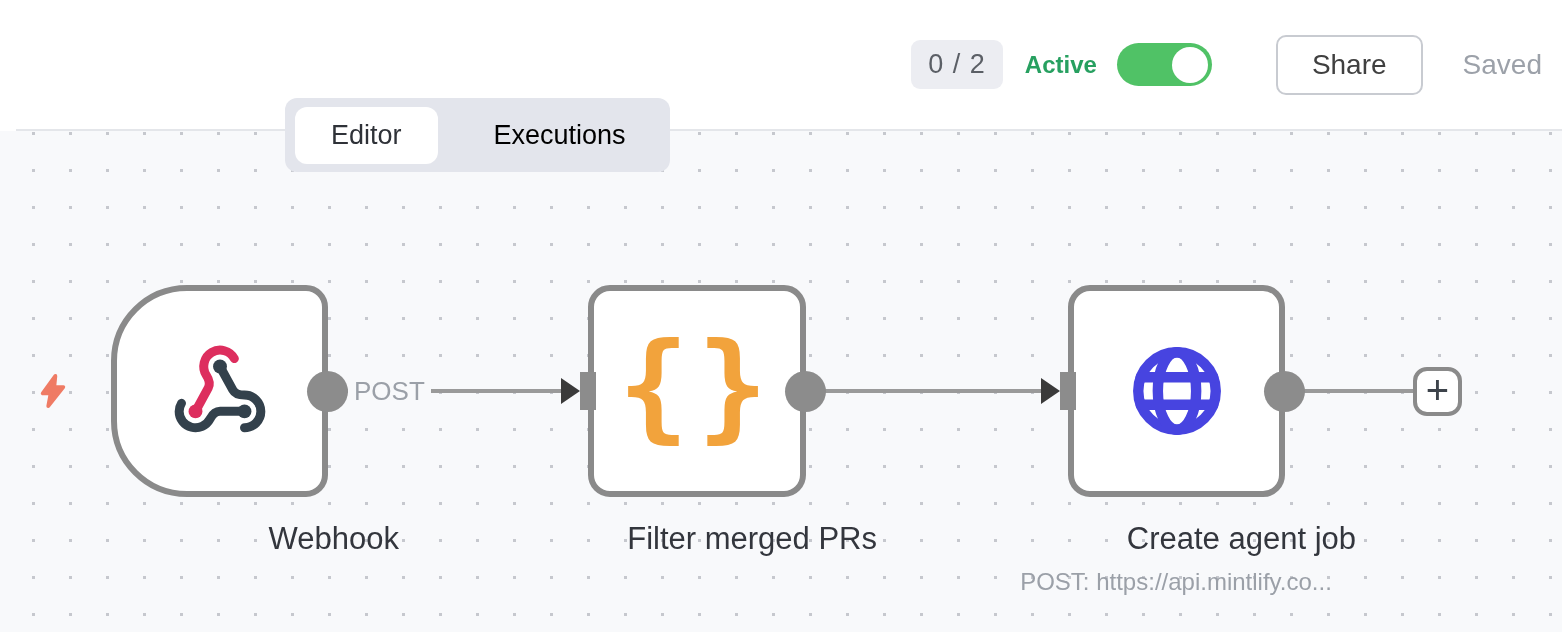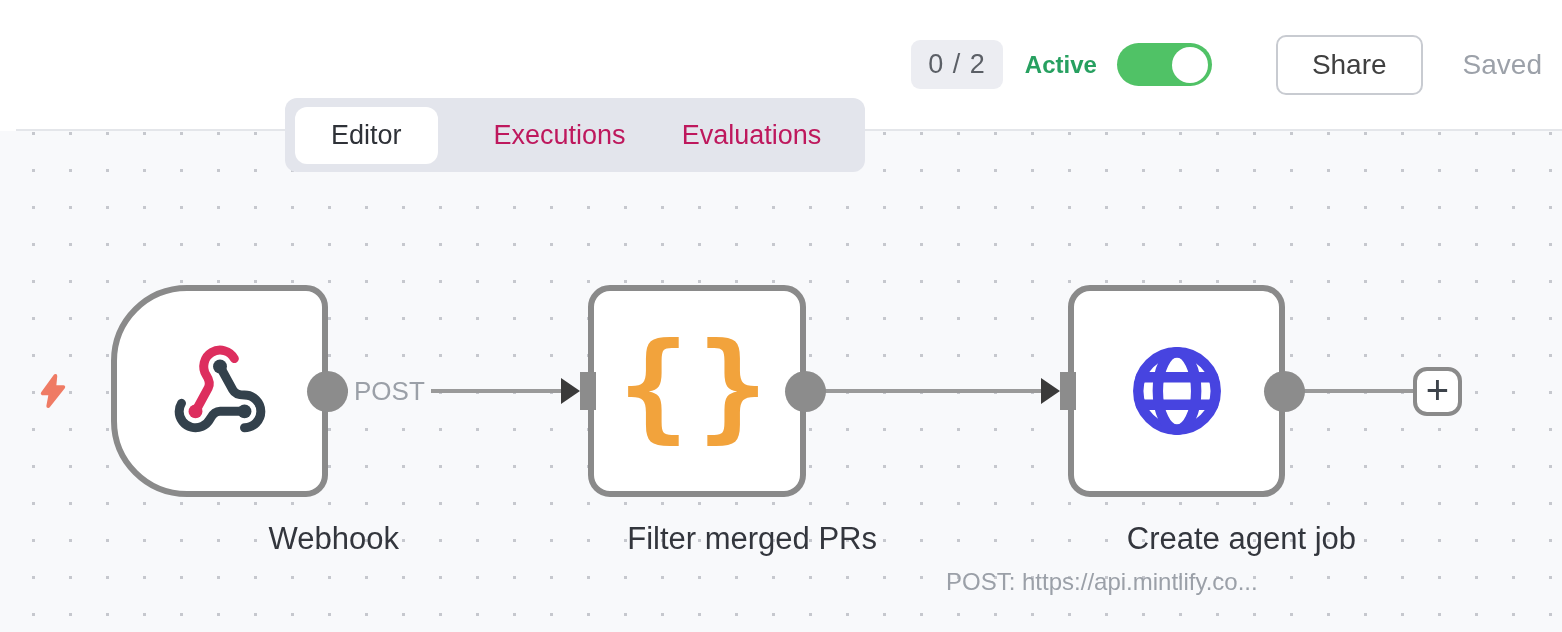--- a/index.html
+++ b/index.html
@@ -33,21 +33,21 @@
     padding:12px 34px; font-family:inherit; cursor:pointer;
   }
   .saved { color:#9ca1a9; font-size:28px; margin-left:40px; }
 
   
   .tabbar {
     position:absolute; left:285px; top:98px; height:74px;
     background:#e3e5ec; border-radius:12px; z-index:4;
     display:flex; align-items:center; padding:0 44px 0 10px; gap:56px;
   }
-  .tab { font-size:27px; color:#be185d; cursor:pointer; white-space:nowrap; }
+  .tab { font-size:27px; color:#000000; cursor:pointer; white-space:nowrap; }
   .tab-active {
     background:#ffffff; color:#2f3238; font-weight:500;
     border-radius:12px; padding:13px 36px;
   }
 
   
   .canvas {
     position:absolute; left:0; top:131px; width:1562px; height:501px;
     background-color:#f8f9fb;
     background-image:radial-gradient(circle,#c6c8ce 1.7px,transparent 2px);
@@ -85,21 +85,21 @@
   }
   .edge-label {
     position:absolute; font-size:26px; color:#9ba0a8; background:#f8f9fb;
     padding:0 6px; line-height:30px; z-index:2;
   }
   .node-title {
     position:absolute; width:360px; text-align:right; font-size:31px;
     color:#33363d; font-weight:500; white-space:nowrap;
   }
   .node-subtitle {
-    position:absolute; width:460px; font-size:24px;
+    position:absolute; width:460px; text-align:center; font-size:24px;
     color:#9ba0a8; white-space:nowrap;
   }
   .plus-btn {
     position:absolute; width:49px; height:49px; background:#ffffff;
     border:4px solid #8a8a8a; border-radius:14px; cursor:pointer;
     display:flex; align-items:center; justify-content:center;
     font-size:40px; font-weight:300; color:#3d434b; line-height:1;
     padding-bottom:4px; font-family:inherit;
   }
 </style>
@@ -114,21 +114,20 @@
       <div class="knob"></div>
     </div>
     <button class="share-btn">Share</button>
     <span class="saved">Saved</span>
   </div>
 </div>
 
 <div class="tabbar">
   <div class="tab tab-active">Editor</div>
   <div class="tab">Executions</div>
-  <div class="tab">Evaluations</div>
 </div>
 
 <div class="canvas">
 
   <svg class="abs" style="left:34px;top:240px;" width="38" height="40" viewBox="0 0 24 24">
     <path d="M13.5 2.5 L5.5 13.5 L10.5 13.5 L9 21.5 L18.5 9.5 L12.8 9.5 Z" fill="#ef7b64" stroke="#ef7b64" stroke-width="2.4" stroke-linejoin="round"></path>
   </svg>
 
   <div class="node node-trigger abs" style="left:111px;top:154px;">
     <div class="node-icon-wrap">

